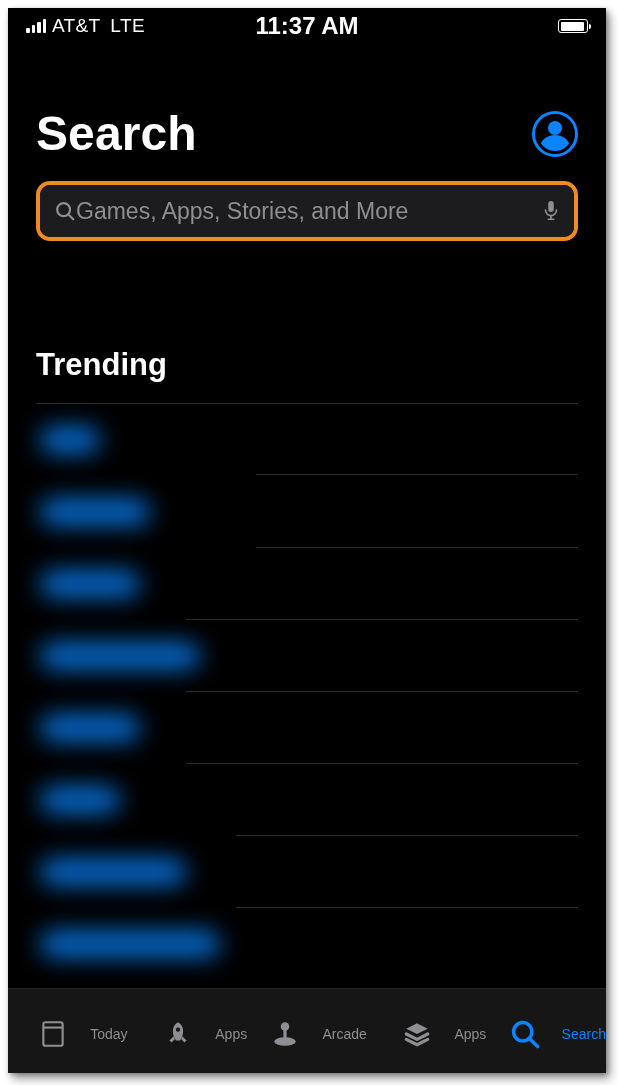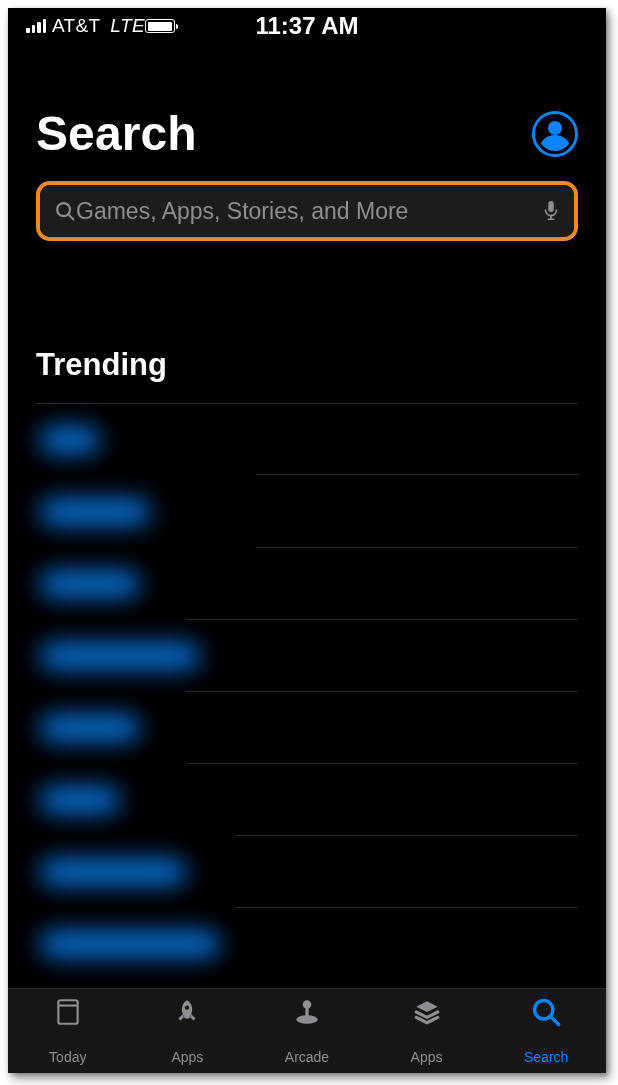--- a/index.html
+++ b/index.html
@@ -27,21 +27,21 @@
       display: flex;
       flex-direction: column;
       overflow: hidden;
     }
 
     
     .status-bar {
       height: 36px;
       display: flex;
       align-items: center;
-      justify-content: flex-start;
+      justify-content: space-between;
       padding: 0 18px;
       color: #ffffff;
       font-size: 19px;
     }
     .status-left {
       display: flex;
       align-items: center;
       gap: 6px;
     }
     .signal-bars {
@@ -53,21 +53,21 @@
     .signal-bars span {
       width: 3.5px;
       background: #ffffff;
       border-radius: 1px;
     }
     .signal-bars span:nth-child(1){height:5px}
     .signal-bars span:nth-child(2){height:8px}
     .signal-bars span:nth-child(3){height:11px}
     .signal-bars span:nth-child(4){height:14px}
     .carrier { font-size: 19px; letter-spacing: 0.3px; }
-    .network { font-size: 19px; margin-left: 4px; letter-spacing:0.5px;font-style:italic;}
+    .network { font-size: 19px; margin-left: 4px; letter-spacing:0.5px;}
     .status-time { font-size: 24px; font-weight: 700; position:absolute; left:50%; transform:translateX(-50%);}
     .status-right { display:flex; align-items:center;}
     .battery {
       width: 30px;
       height: 14px;
       border: 1.5px solid #ffffff;
       border-radius: 3px;
       position: relative;
     }
     .battery::after{
@@ -237,23 +237,23 @@
     
     .tab-bar {
       height: 85px;
       background: #161616;
       display:flex;
       border-top:1px solid #262626;
     }
     .tab {
       flex:1;
       display:flex;
-      flex-direction:column;
-      align-items:center;
-      justify-content:flex-start;
+      flex-direction:row;
+      align-items:center;
+      justify-content:flex-end;
       gap:20px;
       color:#8e8e93;
       cursor:pointer;
       padding-top:6px;
     }
     .tab.active { color:#0a84ff; }
     .tab-icon { width:34px;height:34px; display:flex;align-items:center;justify-content:center;}
     .tab-label { font-size:14px; }
   </style>
 </head>

